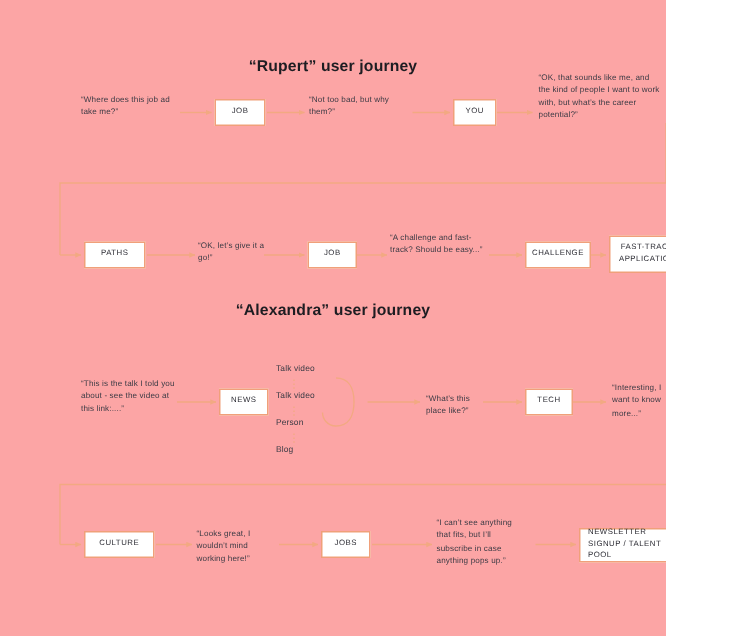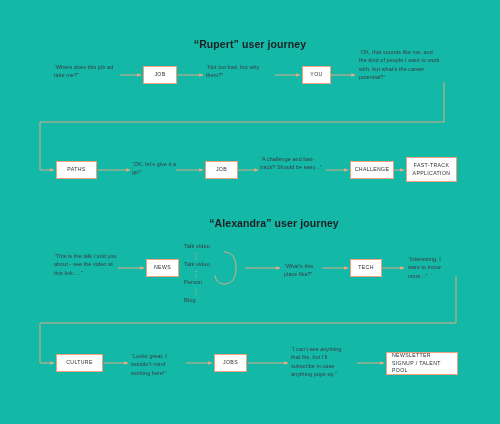--- a/index.html
+++ b/index.html
@@ -6,23 +6,23 @@
     margin: 0;
     padding: 0;
     background: #ffffff;
   }
   body {
     font-family: "Liberation Sans", sans-serif;
     color: #2b2b33;
   }
   #canvas {
     position: relative;
-    width: 500px;
+    width: 444px;
     height: 424px;
-    background: #14b8a6;
+    background: #fca5a5;
     overflow: hidden;
   }
   #wires {
     position: absolute;
     left: 0;
     top: 0;
     width: 500px;
     height: 424px;
     pointer-events: none;
   }
@@ -134,21 +134,21 @@
   <div class="quote" style="left:132px; top:160px; width:50px;">“OK, let’s give it a go!”</div>
 
   <div class="node" style="left:205px; top:161px; width:33px; height:18px;">JOB</div>
 
   <div class="quote" style="left:260px; top:155px; width:62px;">“A challenge and fast-track? Should be easy...”</div>
 
   <div class="node" style="left:350px; top:161px; width:44px; height:18px;">CHALLENGE</div>
 
   <div class="node" style="left:406px; top:157px; width:51px; height:25px;">FAST-TRACK APPLICATION</div>
 
-  <div class="journey-title" style="top:217px;padding-left:24px;">“Alexandra” user journey</div>
+  <div class="journey-title" style="top:201px;">“Alexandra” user journey</div>
 
   <div class="quote" style="left:54px; top:252px; width:64px;">“This is the talk I told you about - see the video at this link:....”</div>
 
   <div class="node" style="left:146px; top:259px; width:33px; height:18px;">NEWS</div>
 
   <div class="branch-item" style="left:184px; top:243px;">Talk video</div>
   <div class="branch-item" style="left:184px; top:261px;">Talk video</div>
   <div class="branch-item" style="left:184px; top:279px;">Person</div>
   <div class="branch-item" style="left:184px; top:297px;">Blog</div>
 

